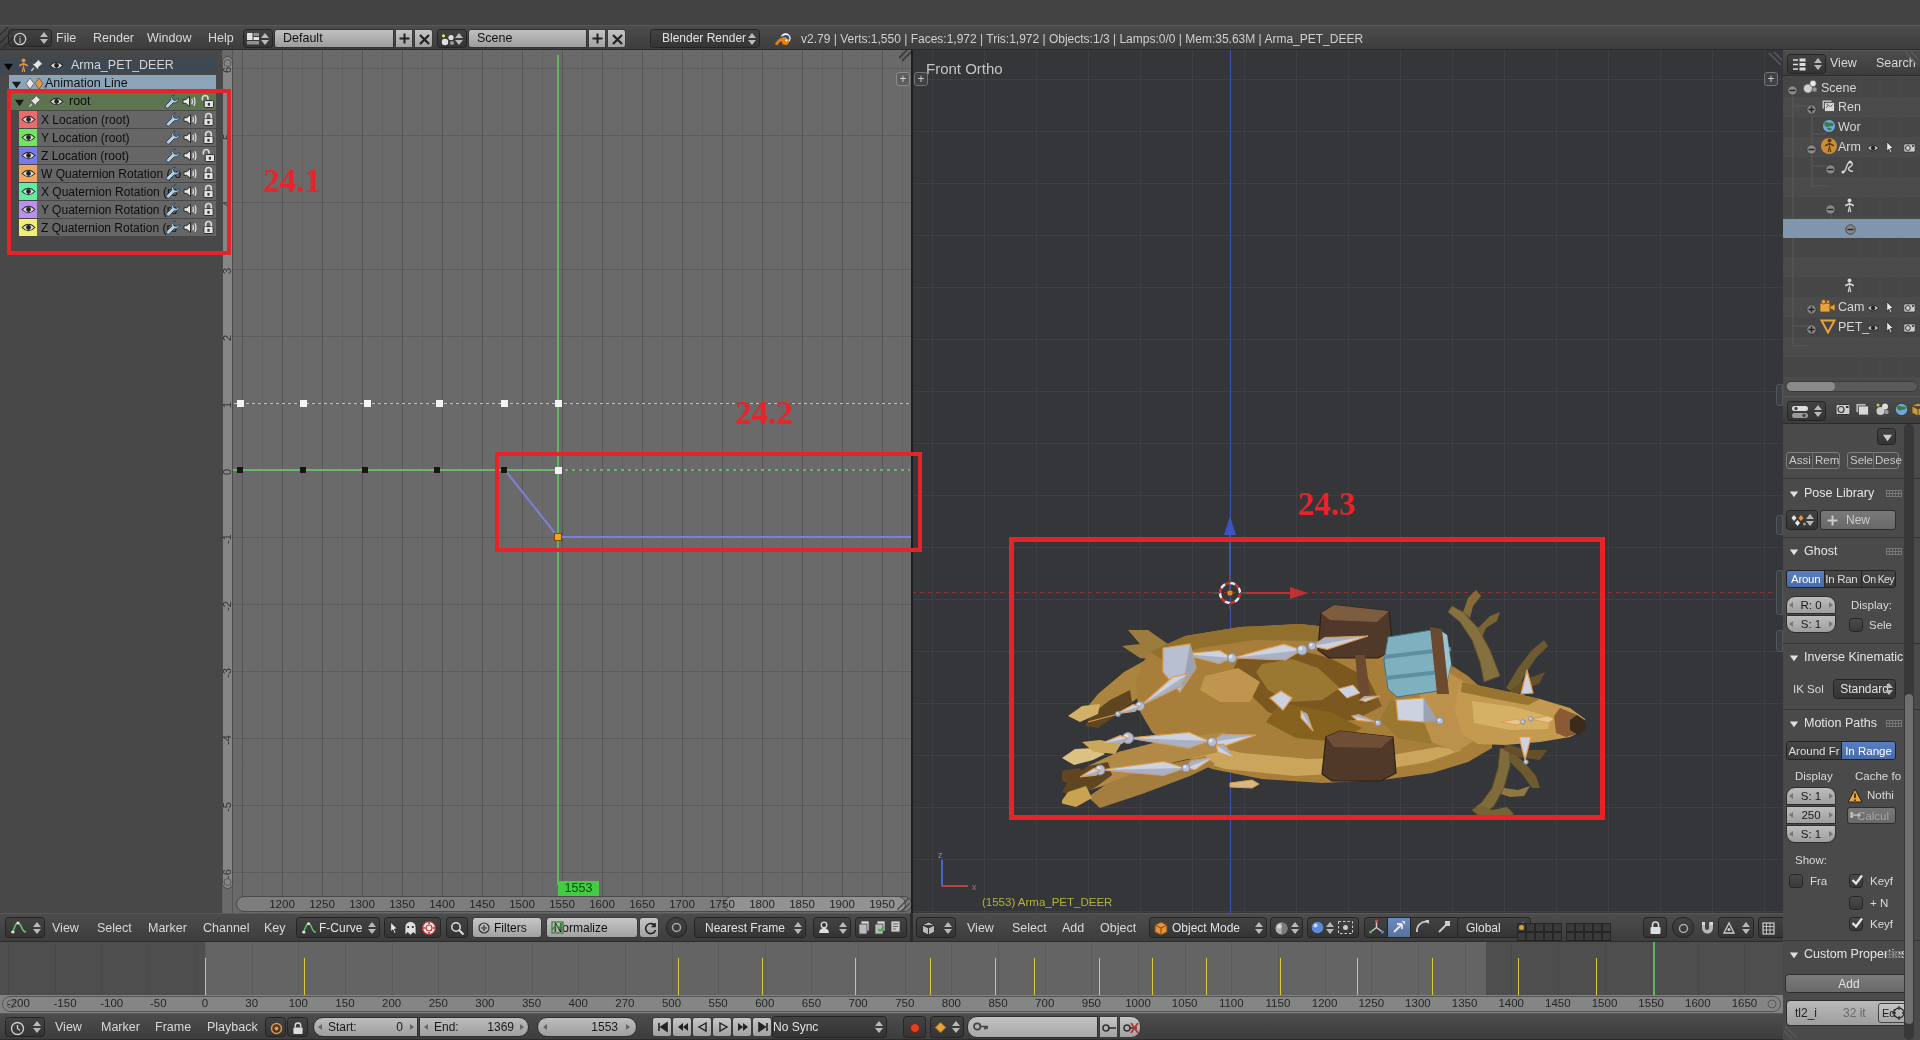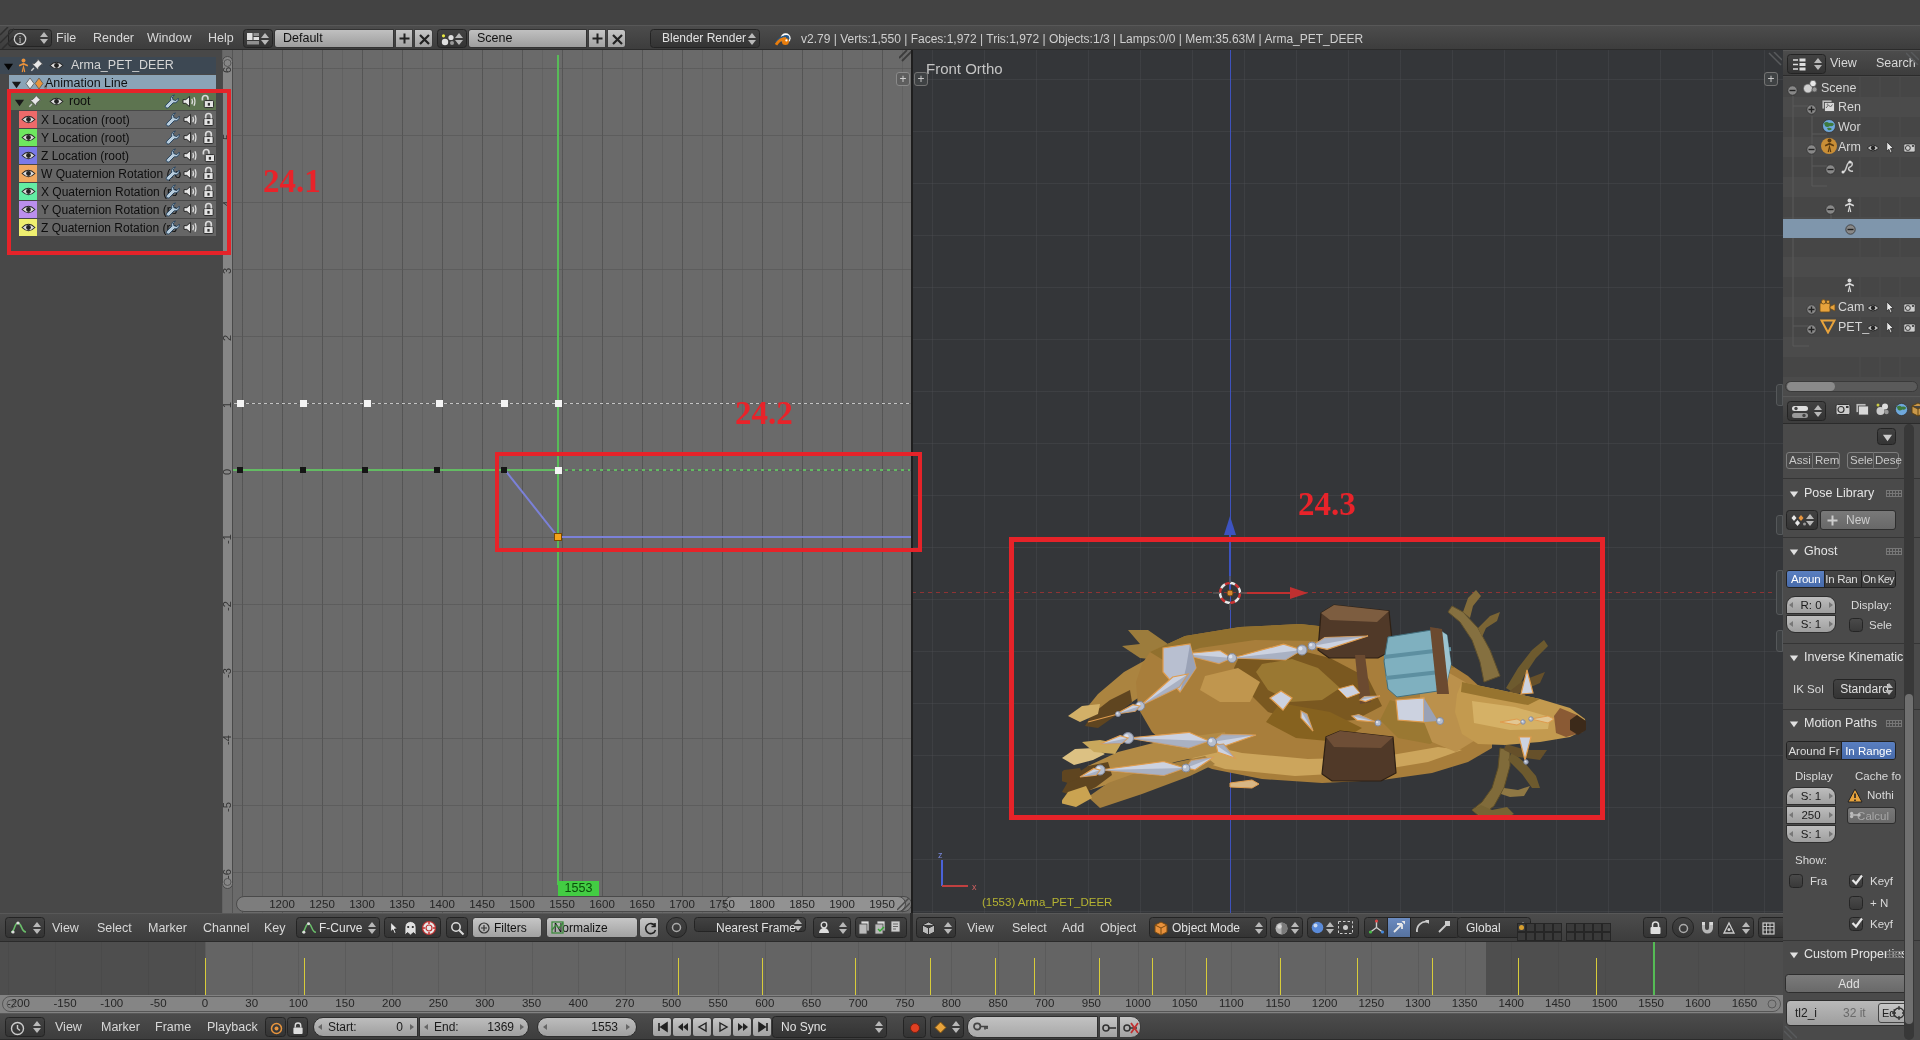--- a/index.html
+++ b/index.html
@@ -835,21 +835,21 @@
         <rect x="1" y="1" width="11" height="11" fill="none" stroke="#3d8a3d" stroke-width="1.3"></rect>
         <path d="M1 9 L5 4 L8 7 L12 2" stroke="#3d8a3d" stroke-width="1.3" fill="none"></path>
       </svg>
 <div class="abs lbtn" style="left:639px;top:3px;width:20px;height:21px"><svg width="13" height="13" style="margin:3.5px" viewBox="0 0 13 13">
           <path d="M11 4 A5 5 0 1 0 11.5 8" stroke="#222" stroke-width="1.6" fill="none"></path>
           <path d="M11 1 V4.5 H7.5" stroke="#222" stroke-width="1.6" fill="none"></path>
         </svg></div>
 <div class="abs dbtn" style="left:666px;top:3px;width:21px;height:21px;border-radius:10px"><svg width="11" height="11" style="margin:4px" viewBox="0 0 11 11">
           <circle cx="5.5" cy="5.5" r="4" fill="none" stroke="#aaa" stroke-width="1.5"></circle>
         </svg></div>
-<div class="abs dbtn" style="left:694px;top:3px;width:112px;height:15px;padding-left:21px;line-height:20px">Nearest Frame<div class="updn"></div></div>
+<div class="abs dbtn" style="left:694px;top:3px;width:112px;height:21px;padding-left:10px;line-height:20px">Nearest Frame<div class="updn"></div></div>
 <div class="abs dbtn" style="left:813px;top:3px;width:38px;height:21px"><svg width="14" height="14" style="margin:3px 0 0 3px" viewBox="0 0 14 14">
           <circle cx="7" cy="4" r="2.8" fill="none" stroke="#ddd" stroke-width="1.3"></circle>
           <path d="M2 12 a5 5 0 0 1 10 0 Z" fill="#ddd"></path>
         </svg><div class="updn"></div></div>
 <div class="abs dbtn" style="left:855px;top:3px;width:52px;height:21px"></div>
 <svg class="abs" style="left:858px;top:6px" width="14" height="15" viewBox="0 0 14 15">
         <rect x="3" y="1" width="8" height="10" fill="#ddd" stroke="#444" stroke-width="0.8"></rect>
         <rect x="1" y="4" width="8" height="10" fill="#bbb" stroke="#444" stroke-width="0.8"></rect>
       </svg>
 <svg class="abs" style="left:874px;top:6px" width="14" height="15" viewBox="0 0 14 15">
@@ -1063,21 +1063,21 @@
         </svg></div>
       <div class="abs lbtn" style="left:712px;top:3px;width:20px;height:20px;border-radius:3px"><svg width="16" height="14" style="margin:2px" viewBox="0 0 16 14">
           <path d="M5 3 L12 7 L5 11 Z" fill="none" stroke="#222" stroke-width="1.4"></path>
         </svg></div>
       <div class="abs lbtn" style="left:732px;top:3px;width:20px;height:20px;border-radius:3px"><svg width="16" height="14" style="margin:2px" viewBox="0 0 16 14">
           <path d="M3 3 L8 7 L3 11 Z M8 3 L13 7 L8 11 Z" fill="#222"></path>
         </svg></div>
       <div class="abs lbtn" style="left:752px;top:3px;width:20px;height:20px;border-radius:3px"><svg width="16" height="14" style="margin:2px" viewBox="0 0 16 14">
           <path d="M12 3 V11 M4 3 L10 7 L4 11 Z" stroke="#222" stroke-width="1.6" fill="#222"></path>
         </svg></div>
-      <div class="abs dbtn" style="left:772px;top:2px;width:115px;height:22px;padding-left:8px;line-height:21px">No Sync<div class="updn"></div></div>
+      <div class="abs dbtn" style="left:772px;top:2px;width:115px;height:22px;padding-left:0;line-height:21px">No Sync<div class="updn"></div></div>
       <div class="abs dbtn" style="left:903px;top:2px;width:23px;height:22px">
         <div style="position:absolute;left:5.5px;top:5.5px;width:10px;height:10px;border-radius:50%;background:#e04022;border:1px solid #7a2012"></div>
       </div>
       <div class="abs dbtn" style="left:930px;top:2px;width:34px;height:22px"><svg width="13" height="13" style="margin:4px 0 0 3px" viewBox="0 0 13 13">
           <path d="M6.5 1 L12 6.5 L6.5 12 L1 6.5 Z" fill="#e8a33c" stroke="#7a5010" stroke-width="1"></path>
         </svg><div class="updn"></div></div>
       <div class="abs" style="left:967px;top:2px;width:131px;height:22px;background:linear-gradient(#c2c2c2,#a8a8a8);border:1px solid #2e2e2e;border-radius:10px 0 0 10px"></div>
 <svg class="abs" style="left:973px;top:6px" width="16" height="13" viewBox="0 0 16 10">
         <circle cx="4.2" cy="5" r="3.2" fill="none" stroke="#444" stroke-width="1.7"></circle>
         <path d="M7.4 5 H15 M12 5 V8 M14 5 V7.5" stroke="#444" stroke-width="1.7" fill="none"></path>

